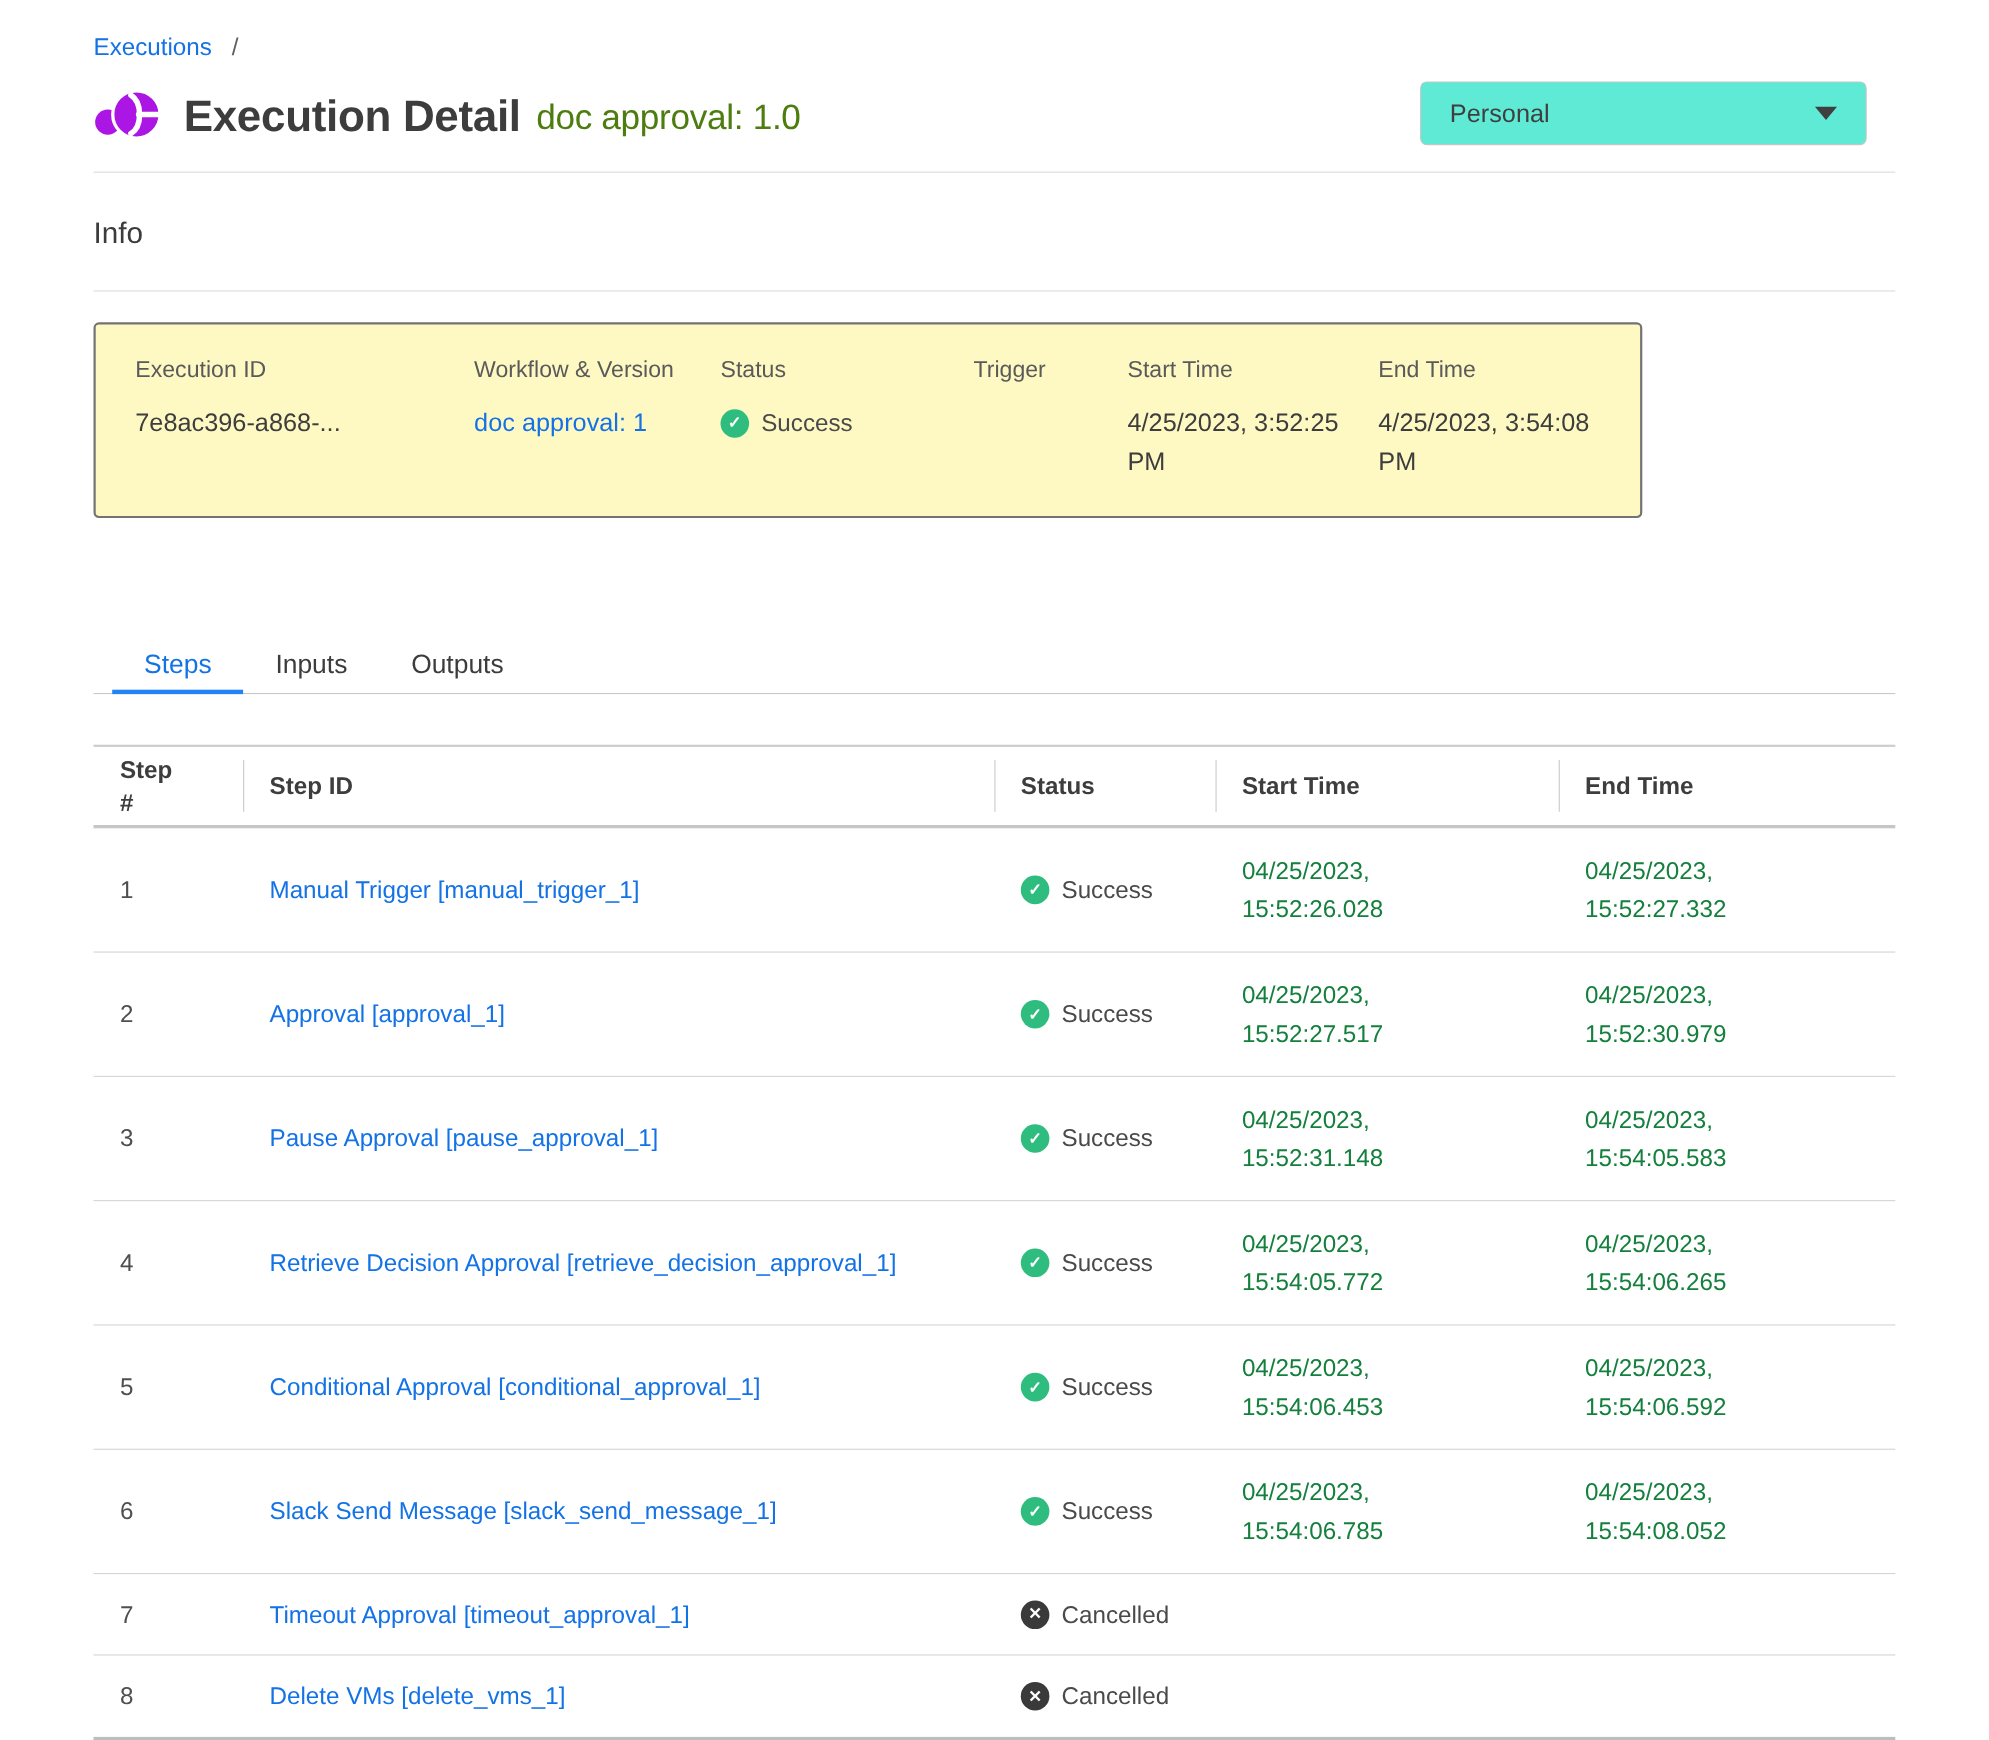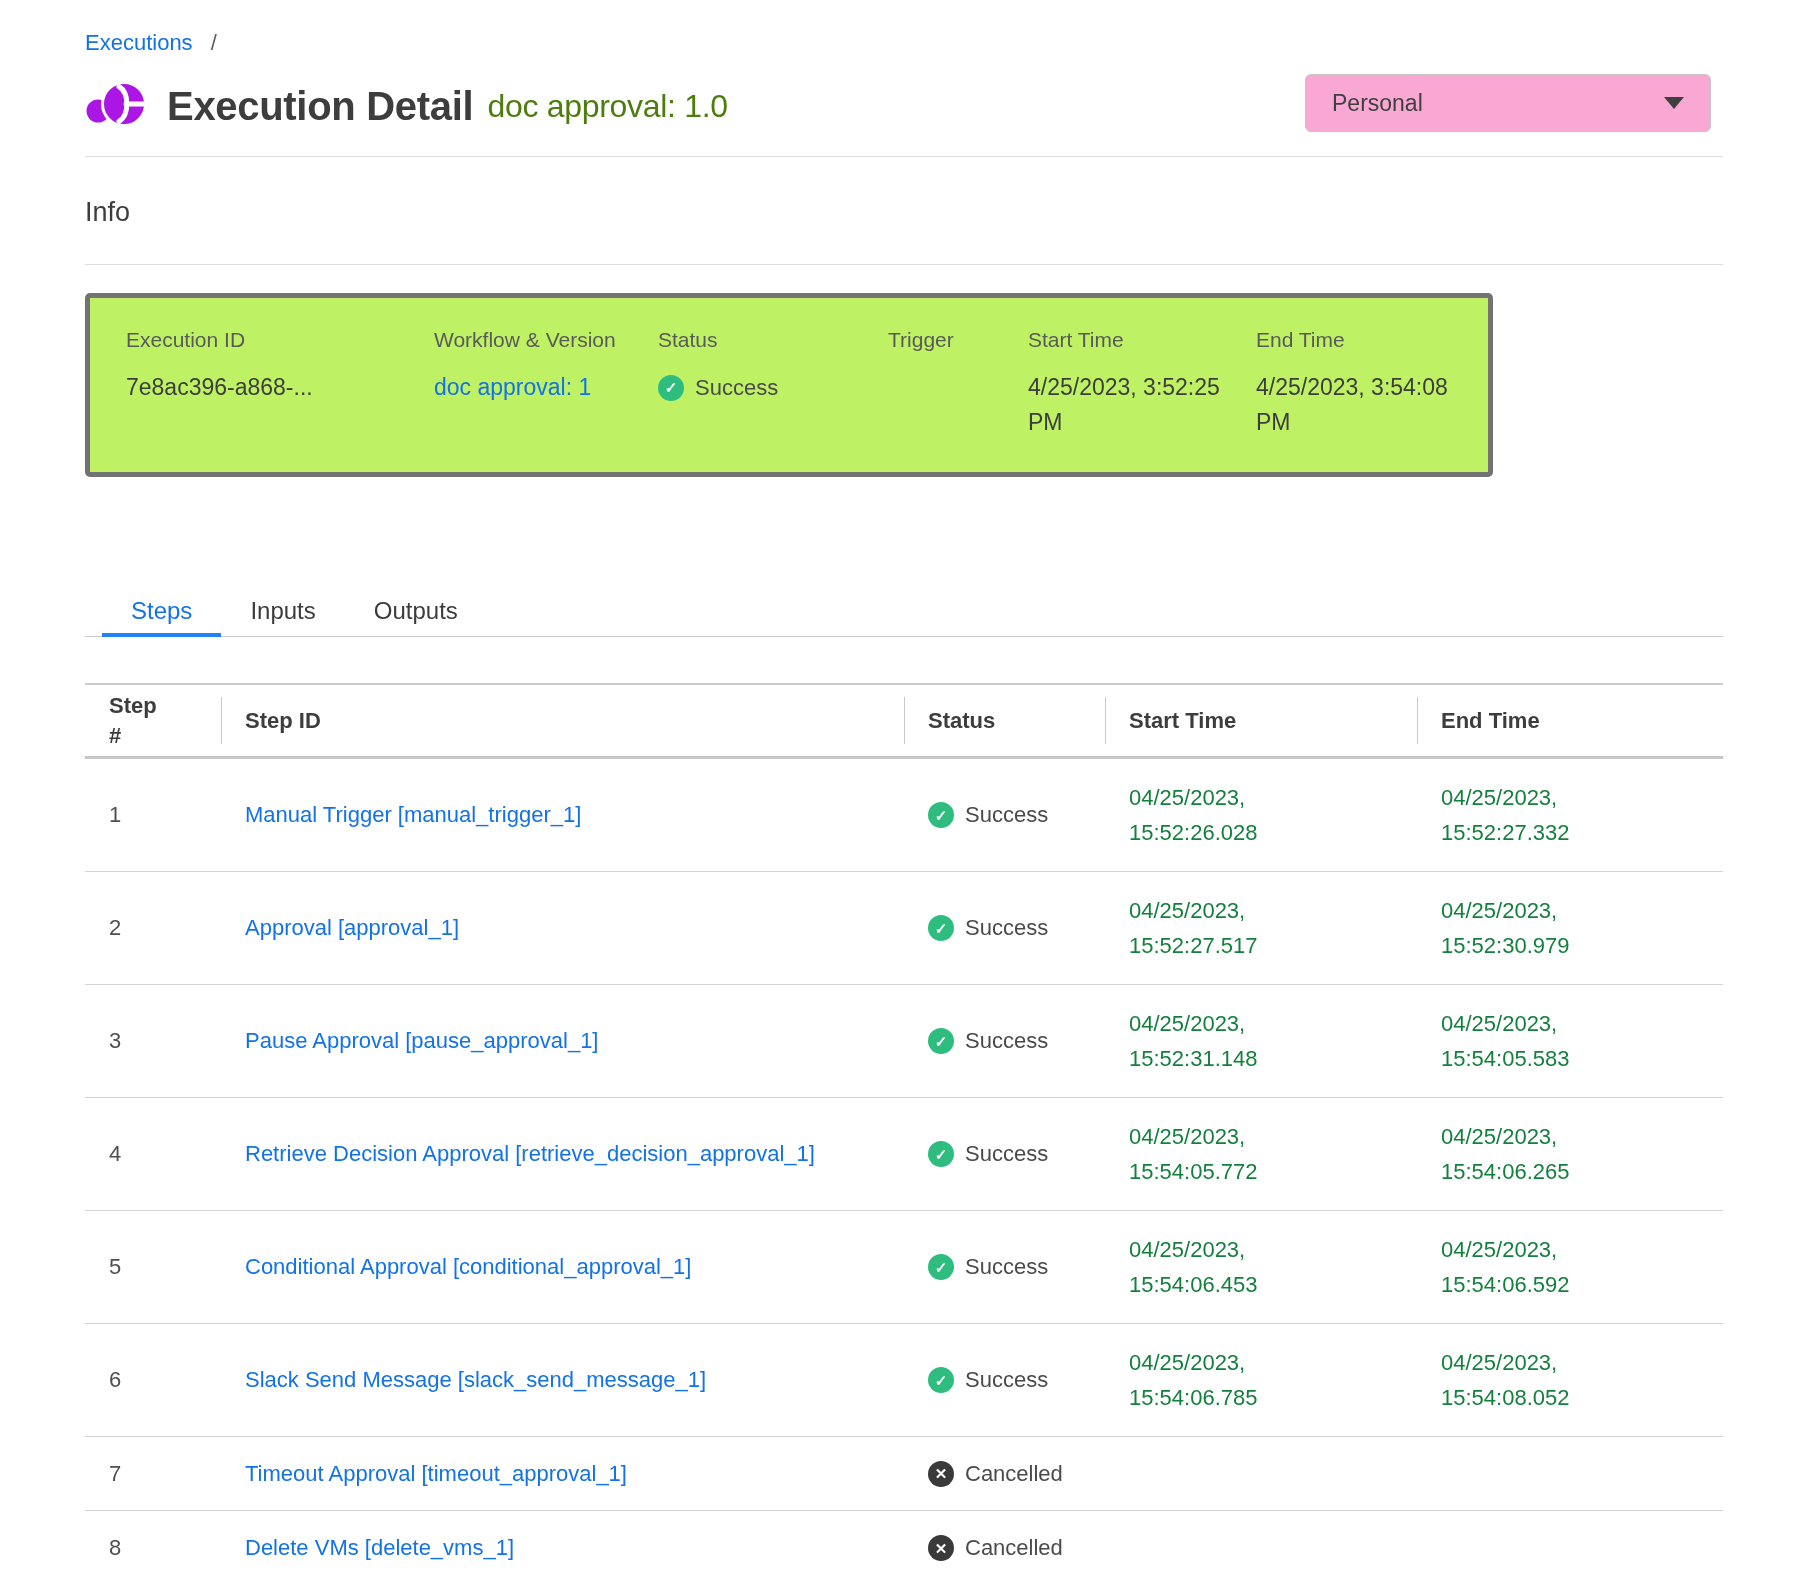--- a/index.html
+++ b/index.html
@@ -20,30 +20,30 @@
   .breadcrumb{margin-top:30px;font-size:22px;}
   .breadcrumb a{color:var(--accent);text-decoration:none;cursor:pointer;}
   .breadcrumb .sep{color:#5f5f5f;margin-left:12px;}
   .title-row{display:flex;align-items:center;margin-top:18px;padding-bottom:18px;border-bottom:1px solid #dcdcdc;}
   .brand-icon{width:64px;height:58px;flex:0 0 auto;margin-right:18px;}
   .brand-icon .c{fill:var(--purple);}
   .page-title{font-size:40px;font-weight:700;color:#3d3d3d;letter-spacing:-0.3px;}
   .page-subtitle{font-size:32px;font-weight:400;color:#4d7c0f;margin-left:14px;letter-spacing:-0.3px;}
   .spacer{flex:1;}
   .dropdown{
-    width:406px;height:58px;border:1px solid #c6c6c6;border-radius:6px;background:#f9a8d4;
-    display:flex;align-items:center;padding:0 26px;cursor:pointer;margin-right:12px;margin-bottom:6px;
+    width:406px;height:58px;border:1px solid #c6c6c6;border-radius:6px;background:#5eead4;
+    display:flex;align-items:center;padding:0 26px;cursor:pointer;margin-right:26px;margin-bottom:6px;
   }
   .dropdown .dd-value{font-size:23px;color:#3f3f3f;}
   .dropdown .caret{margin-left:auto;width:0;height:0;border-left:10px solid transparent;border-right:10px solid transparent;border-top:12px solid #3f3f3f;}
 
   
   .section-heading{margin-top:40px;font-size:27px;font-weight:400;color:#3c3c3c;padding-bottom:36px;border-bottom:1px solid #dcdcdc;}
   .info-card{
-    margin-top:28px;border:5px solid #737373;border-radius:5px;background:#bef264;
+    margin-top:28px;border:2px solid #737373;border-radius:5px;background:#fef9c3;
     width:1408px;display:flex;padding:30px 20px 32px 36px;
   }
   .info-field{padding-right:10px;}
   .info-label{font-size:21px;color:#5a5a5a;margin-bottom:18px;}
   .info-value{font-size:23px;font-weight:400;color:#3d3d3d;line-height:35px;}
   .info-value.link{color:var(--accent);cursor:pointer;}
   .info-value.status{display:flex;align-items:center;font-weight:400;color:#4f4f4f;font-size:22px;}
 
   .status-ico{
     width:26px;height:26px;border-radius:50%;flex:0 0 auto;

